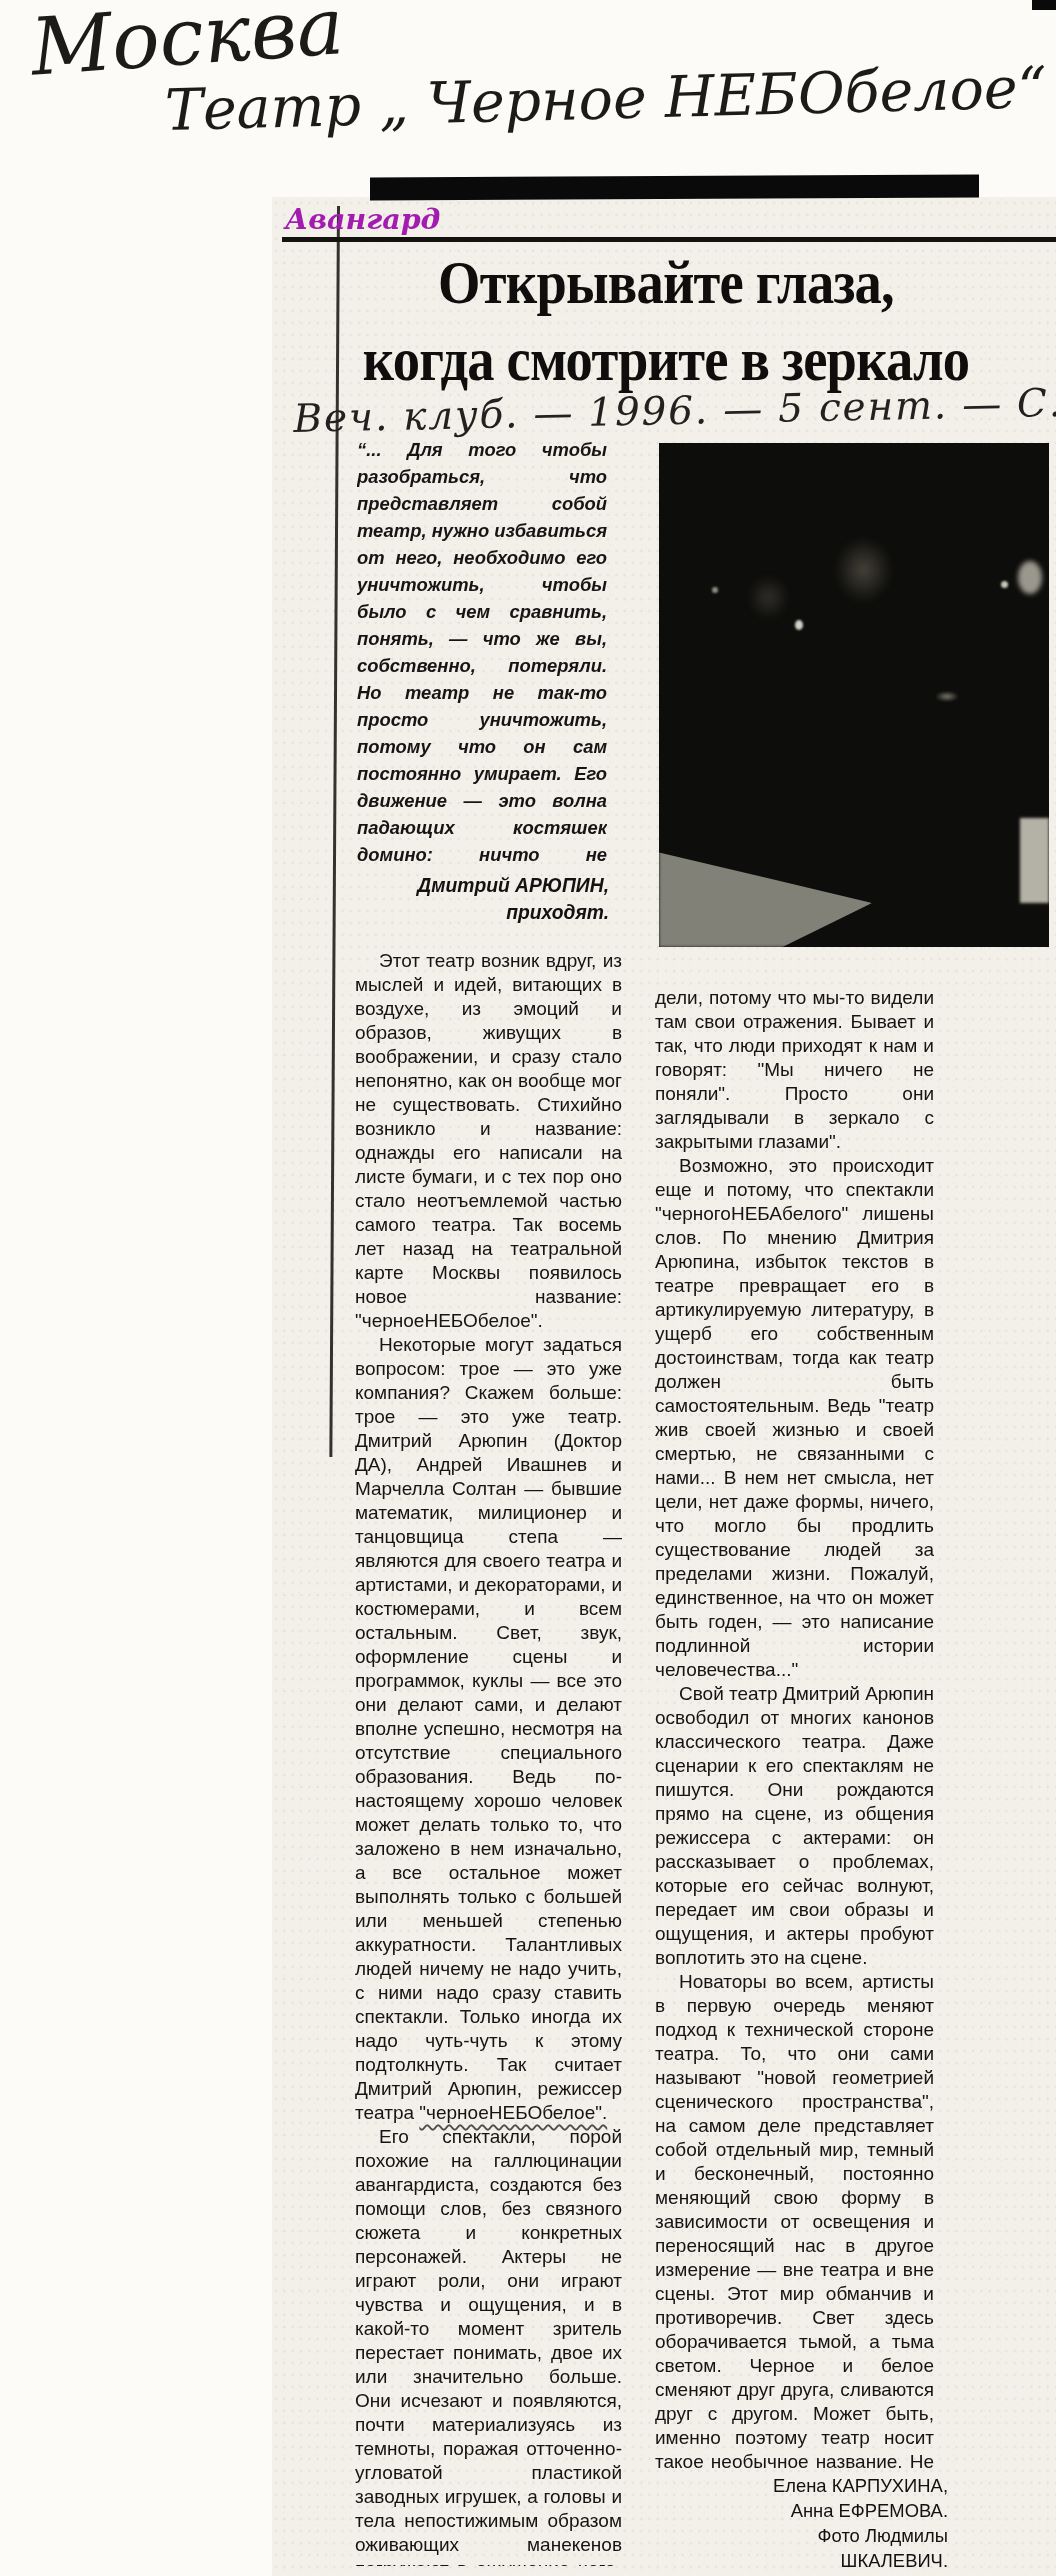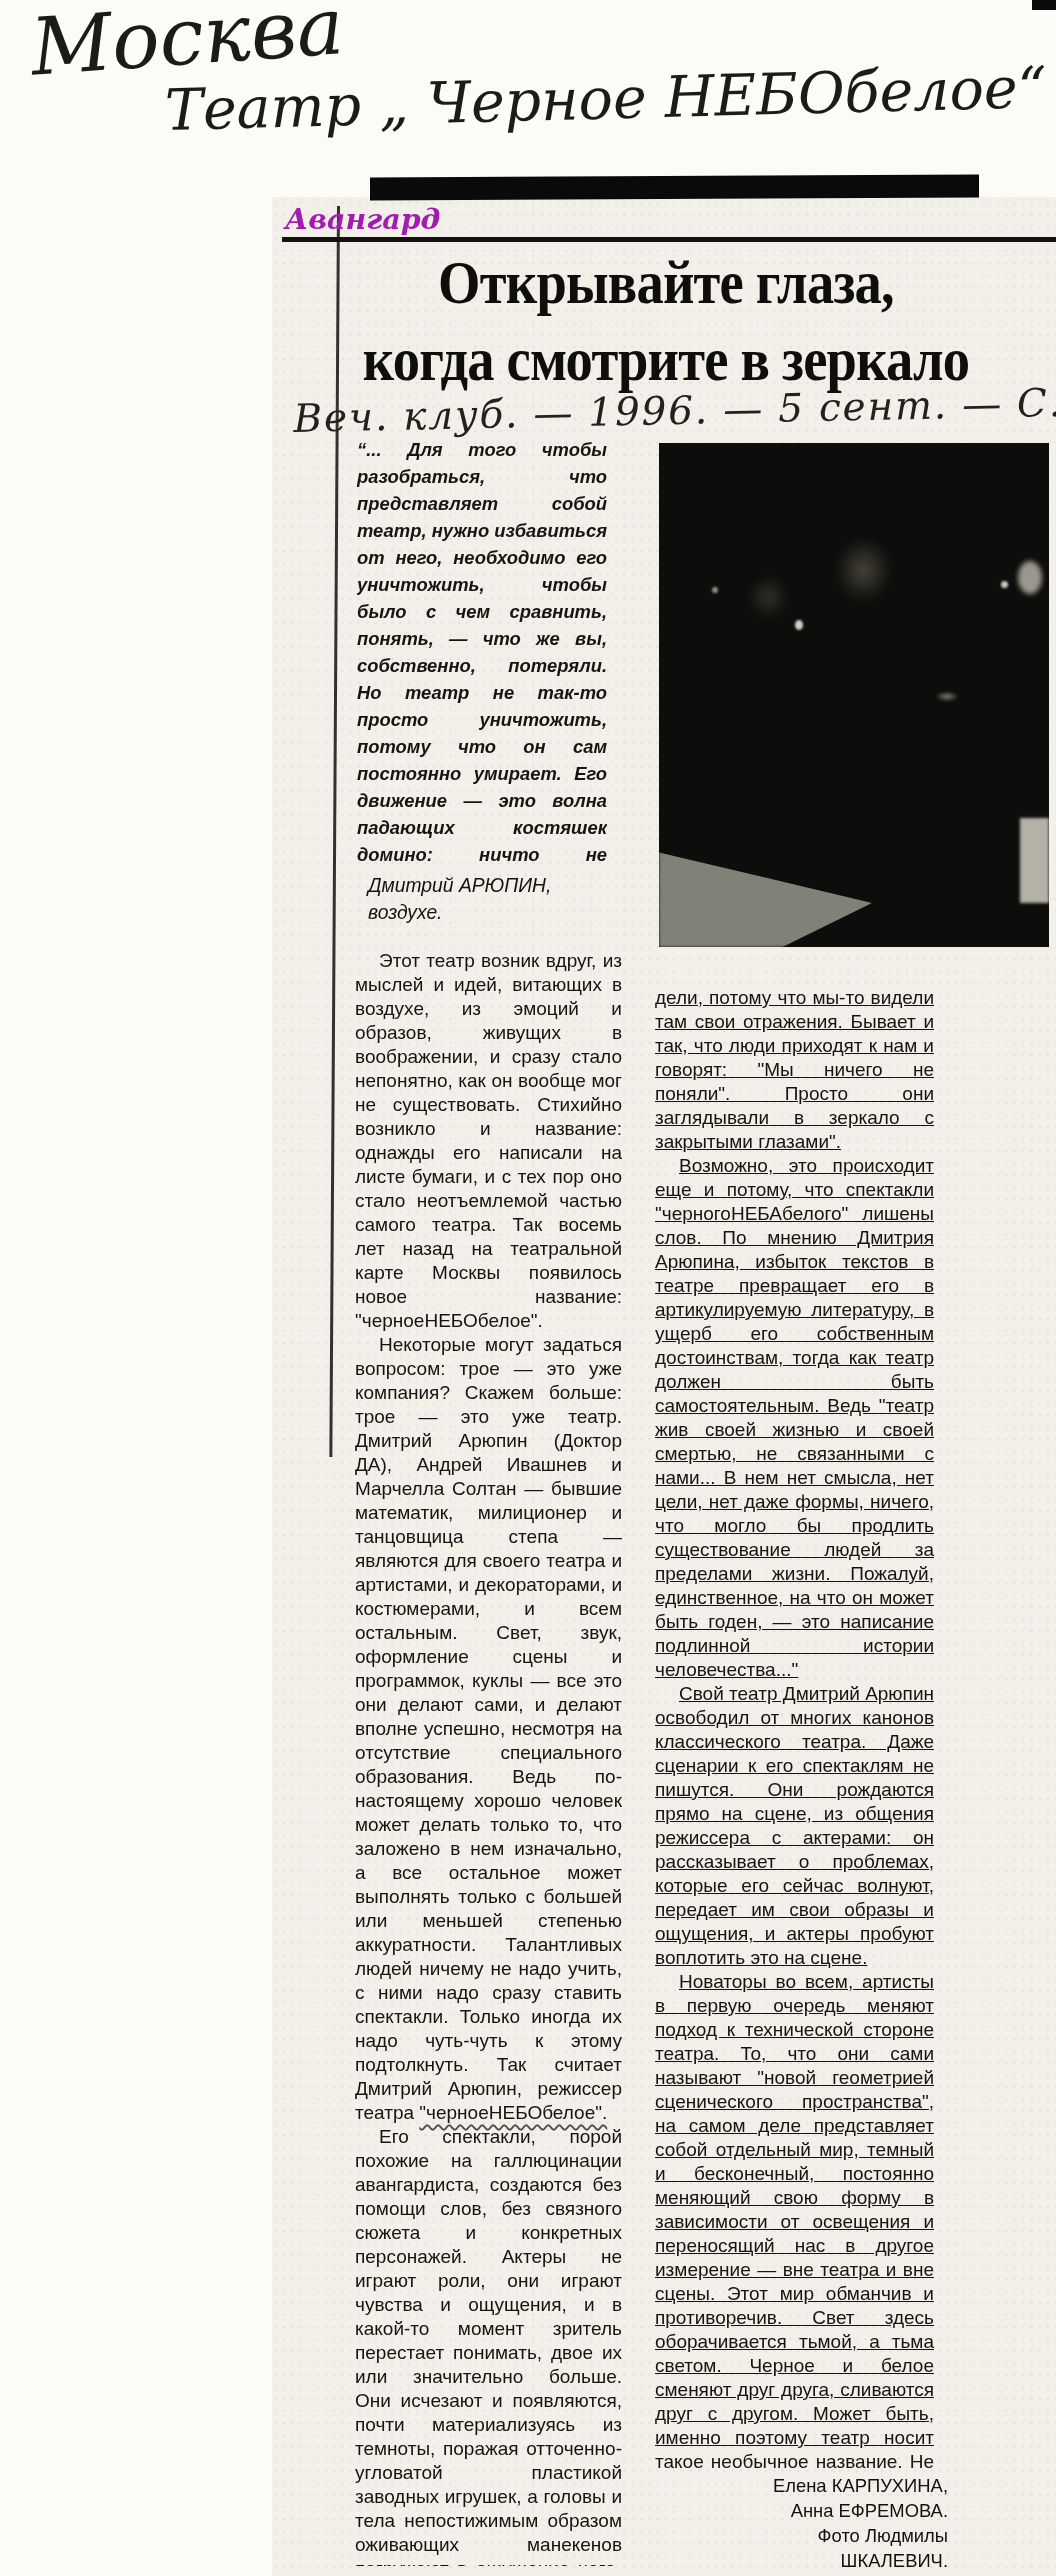--- a/index.html
+++ b/index.html
@@ -44,43 +44,43 @@
   .annotation{
     left:293px;top:396px;font-family:"DejaVu Serif", serif;font-style:italic;
     font-size:39px;color:#23211f;white-space:nowrap;transform:rotate(-1.2deg);
     transform-origin:left top;letter-spacing:1.8px;z-index:5;
   }
   .pull-quote{
     left:357px;top:436px;width:250px;height:432px;
     font-weight:bold;font-style:italic;font-size:18.4px;line-height:27px;
     text-align:justify;color:#161514;overflow:hidden;
   }
-  .attribution{left:368px;top:872px;width:241px;
-    font-weight:normal;font-style:italic;font-size:19.3px;line-height:27px;color:#131211;}
+  .attribution{left:368px;top:872px;width:241px;text-align:right;
+    font-weight:bold;font-style:italic;font-size:19.3px;line-height:27px;color:#131211;}
   .photo{left:659px;top:443px;width:390px;height:504px;background:#0d0d0b;overflow:hidden;}
   .photo .blob{position:absolute;border-radius:50%;}
   .blob-face1{left:166px;top:83px;width:77px;height:88px;
     background:radial-gradient(closest-side,rgba(140,132,118,0.45),rgba(0,0,0,0) 75%);filter:blur(3.7px);}
   .blob-face2{left:81px;top:125px;width:57px;height:59px;
     background:radial-gradient(closest-side,rgba(120,112,100,0.35),rgba(0,0,0,0) 75%);filter:blur(3.7px);}
   .speck1{left:136px;top:177px;width:8.3px;height:10px;background:#d2d0c6;filter:blur(0.9px);}
   .speck2{left:53px;top:144px;width:5.5px;height:6.4px;background:#8f8d83;filter:blur(0.9px);}
   .speck3{left:276px;top:248px;width:24px;height:11px;
     background:radial-gradient(closest-side,rgba(170,165,150,0.7),rgba(0,0,0,0));filter:blur(0.9px);}
   .right-glow{left:359px;top:118px;width:24px;height:33px;background:#9a978c;filter:blur(2.8px);}
   .right-dot{left:342px;top:138px;width:7.4px;height:7.4px;background:#c9c7bc;filter:blur(0.9px);}
   .wedge{position:absolute;left:0;top:394px;width:213px;height:110px;
     background:#908e83;opacity:0.9;filter:blur(1.8px);
     clip-path:polygon(0 14%, 100% 60%, 58% 100%, 0 100%);}
   .br-rect{position:absolute;left:361px;top:375px;width:29px;height:85px;background:#b4b1a6;filter:blur(1.4px);}
   .col{position:absolute;font-size:19px;color:#151413;overflow:hidden;}
   .col p{margin:0;text-indent:24px;text-align:justify;}
   .col p.no-indent{text-indent:0;}
   .col1{left:355px;top:949px;width:267px;height:1617px;line-height:24px;}
-  .col2{left:655px;top:986px;width:279px;height:1483px;line-height:24px;text-decoration:underline;}
+  .col2{left:655px;top:986px;width:279px;height:1483px;line-height:24px;}
   .pen-underline{
     text-decoration-line:underline;text-decoration-style:wavy;
     text-decoration-color:rgba(40,36,32,0.8);text-decoration-thickness:2.3px;
     text-underline-offset:4.6px;
   }
   .byline{
     left:644px;top:2473px;width:304px;text-align:right;font-weight:normal;
     font-size:18.4px;line-height:25px;color:#121110;white-space:pre-line;
   }
 </style>
@@ -101,21 +101,21 @@
 
 <div class="abs headline headline1">Открывайте глаза,</div>
 <div class="abs headline headline2">когда смотрите в зеркало</div>
 
 <div class="abs annotation">Веч. клуб. — 1996. — 5 сент. — С. 7.</div>
 
 <div class="abs pull-quote">“... Для того чтобы разобраться, что представляет собой театр, нужно избавиться от него, необходимо его уничтожить, чтобы было с чем сравнить, понять, — что же вы, собственно, потеряли. Но театр не так-то просто уничтожить, потому что он сам постоянно умирает. Его движение — это волна падающих костяшек домино: ничто не движется, просто цепочка смертей-воплощений пересекает мир...”</div>
 
 <div class="abs attribution">
   <div>Дмитрий АРЮПИН,</div>
-  <div>воздухе.</div>
+  <div>приходят.</div>
 </div>
 
 <div class="abs photo">
   <div class="blob blob-face1"></div>
   <div class="blob blob-face2"></div>
   <div class="blob speck1"></div>
   <div class="blob speck2"></div>
   <div class="blob speck3"></div>
   <div class="blob right-glow"></div>
   <div class="blob right-dot"></div>

